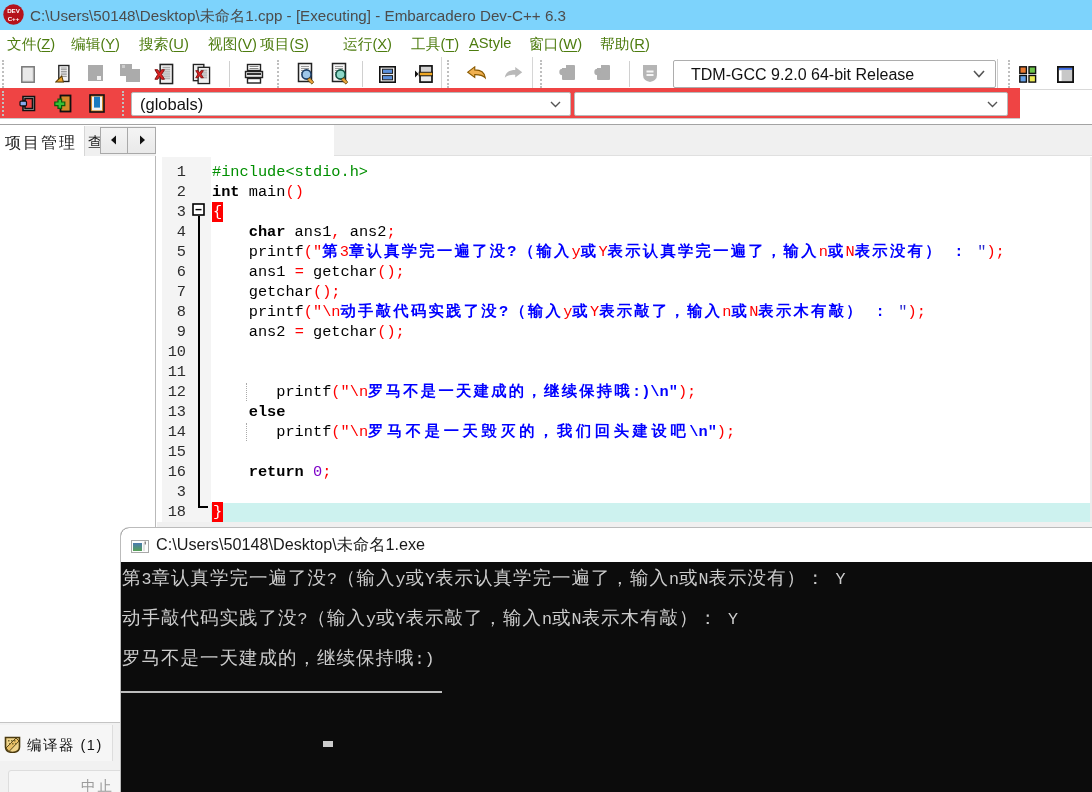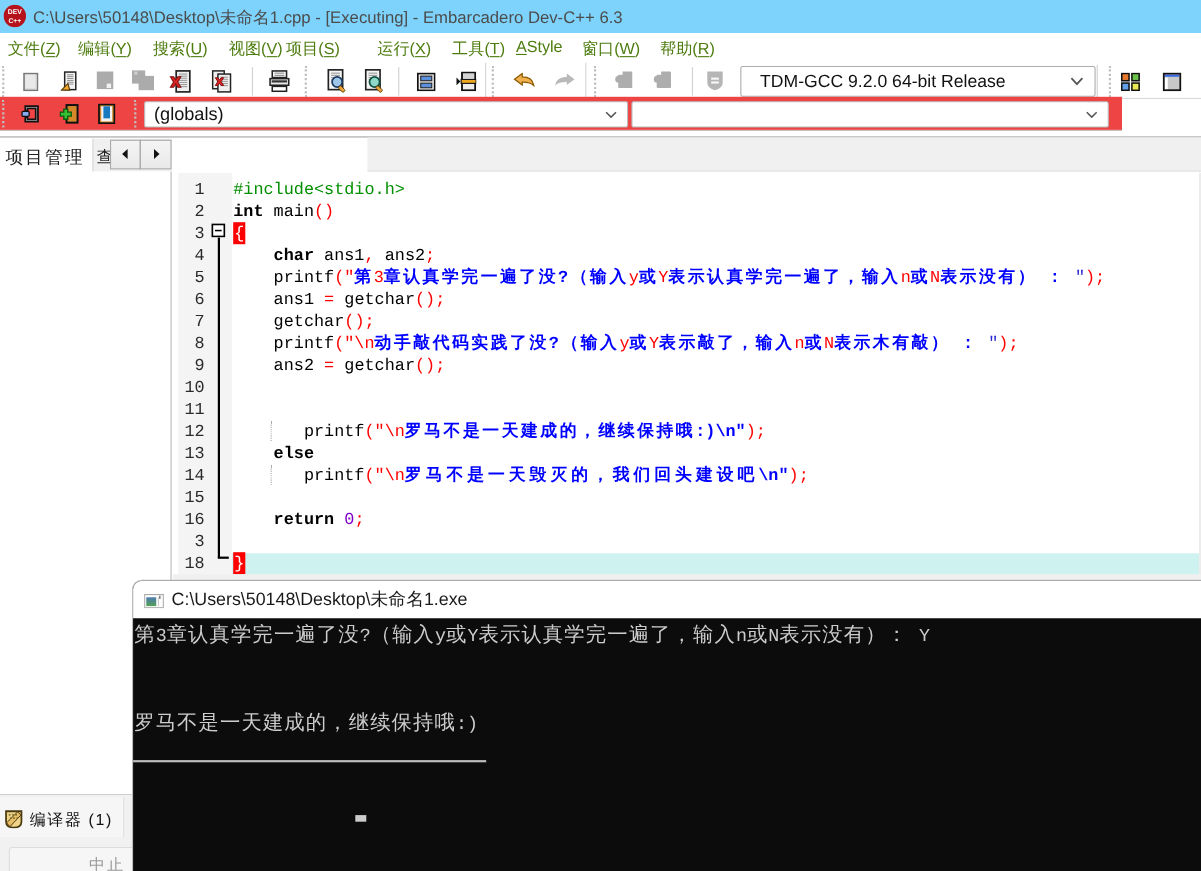--- a/index.html
+++ b/index.html
@@ -351,16 +351,17 @@
             <stop offset="1" stop-color="#55a055"></stop>
           </linearGradient>
         </defs>
       <rect x="2" y="3" width="9" height="8" fill="url(#cg)"></rect>
       <rect x="13.5" y="1.5" width="1.5" height="3" fill="#888"></rect>
       <rect x="12.5" y="3" width="1" height="8" fill="#cccccc"></rect>
     </svg>
     <div class="abs" style="left:35px;top:6px;font-size:16.2px;color:#1a1a1a" id="ctitletext">C:\Users\50148\Desktop\未命名1.exe</div>
   </div>
   <div class="cline" style="top:40px"><span class="ck">第</span>3<span class="ck">章认真学完一遍了没</span>?<span class="ck">（输入</span>y<span class="ck">或</span>Y<span class="ck">表示认真学完一遍了，输入</span>n<span class="ck">或</span>N<span class="ck">表示没有）：</span> Y</div>
+  <div class="cline" style="top:80px"><span class="ck">动手敲代码实践了没</span>?<span class="ck">（输入</span>y<span class="ck">或</span>Y<span class="ck">表示敲了，输入</span>n<span class="ck">或</span>N<span class="ck">表示木有敲）：</span> Y</div>
   <div class="cline" style="top:120px"><span class="ck">罗马不是一天建成的，继续保持哦</span>:)</div>
   <div class="abs" style="left:0;top:163px;width:321px;height:2px;background:#bdbdbd"></div>
   <div class="abs" style="left:202px;top:213px;width:10px;height:6px;background:#ccc"></div>
 </div>
 
 </body></html>

